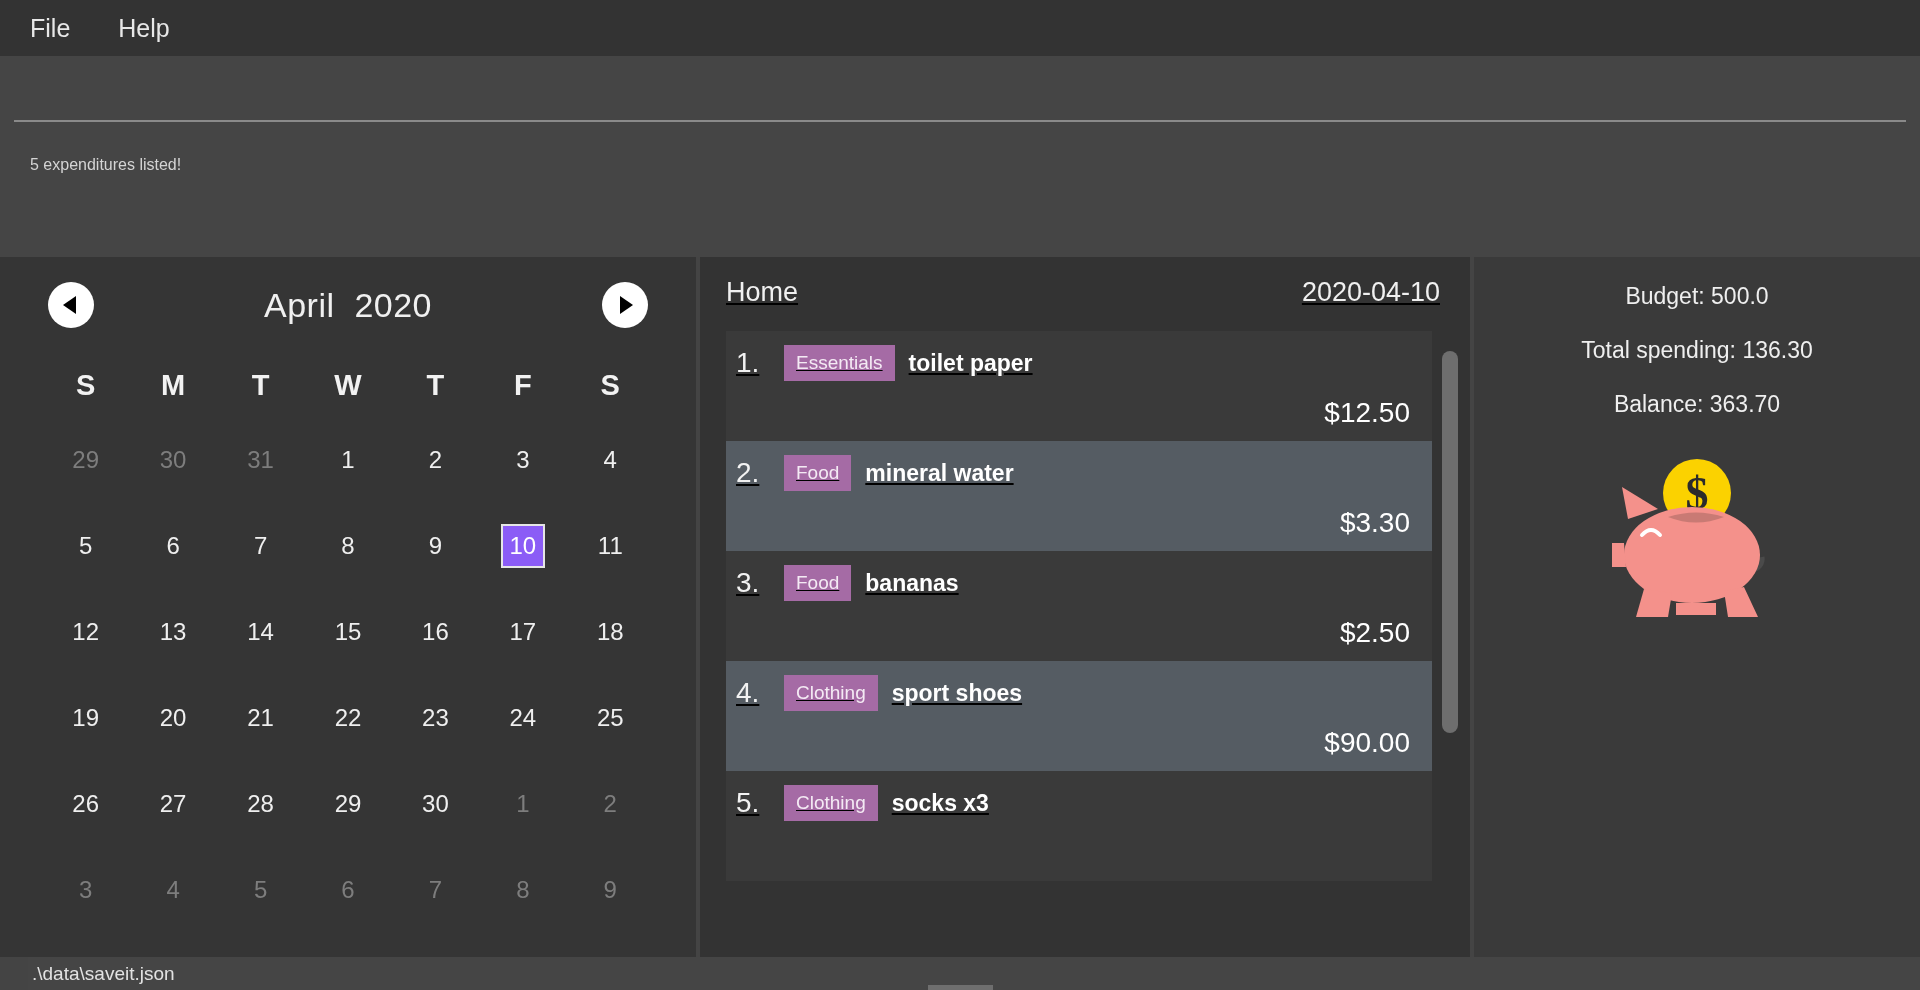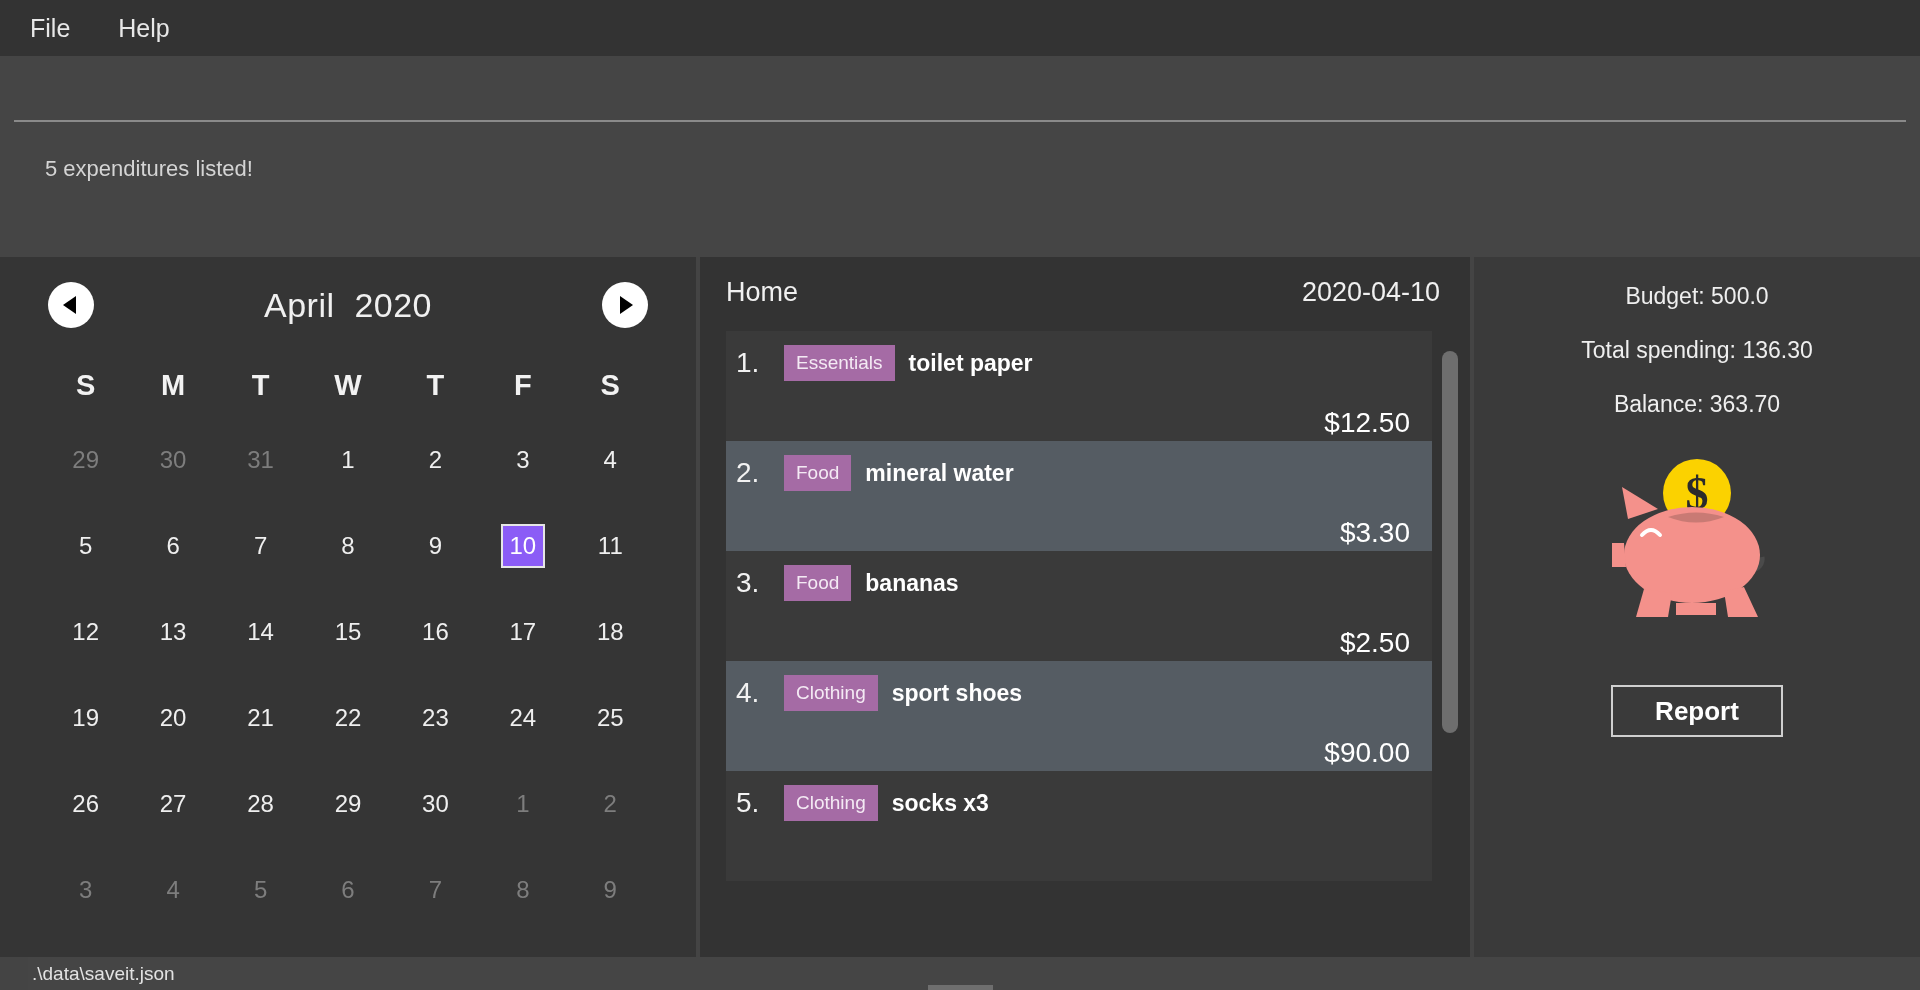--- a/index.html
+++ b/index.html
@@ -37,22 +37,21 @@
   #toolband-sep {
     position: absolute;
     left: 14px; right: 14px; top: 64px;
     height: 2px;
     background: #8a8a8a;
   }
   #status-message {
     position: absolute;
     left: 30px; top: 100px;
     color: #d4d4d4;
-    font-size: 22px;
-    margin-left: 15px;
+    font-size: 16px;
   }
 
   
   #panes {
     height: 700px;
     display: flex;
     background: #444444;
   }
 
   
@@ -127,20 +126,21 @@
   
   .pane-gap { width: 4px; background: #444444; flex: none; }
 
   
   #list-pane {
     width: 770px;
     background: #333333;
     display: flex;
     flex-direction: column;
     position: relative;
+    text-decoration: underline;
   }
   #list-header {
     height: 56px;
     display: flex;
     align-items: center;
     justify-content: space-between;
     padding: 14px 30px 0 26px;
     color: #f0f0f0;
     font-size: 27px;
   }
@@ -175,21 +175,21 @@
     white-space: nowrap;
   }
   .exp-title {
     color: #ffffff;
     font-size: 23px;
     font-weight: 600;
   }
   .exp-amount {
     position: absolute;
     right: 22px;
-    bottom: 2px;
+    bottom: 12px;
     color: #ffffff;
     font-size: 28px;
   }
   #list-scrollbar {
     position: absolute;
     top: 94px;
     right: 12px;
     width: 16px;
     height: 482px;
     background: #333333;
@@ -416,21 +416,20 @@
         <path d="M76 66 q28 -9 56 0 q-28 11 -56 0 Z" fill="#c97a74"></path>
 
         <path d="M50 84 q9 -10 18 0" stroke="#ffffff" stroke-width="4" fill="none" stroke-linecap="round"></path>
 
         <path d="M52 138 L44 166 L76 166 L80 142 Z" fill="#f4918b"></path>
         <path d="M132 140 L136 166 L166 166 L152 136 Z" fill="#f4918b"></path>
         <rect x="84" y="152" width="40" height="12" fill="#f4918b"></rect>
       </svg>
     </div>
 
-    <div id="report-button">Report</div>
   </div>
 
 </div>
 
 <div id="statusbar">
   <span>.\data\saveit.json</span>
   <div id="bottom-grip"></div>
 </div>
 
 </body></html>

